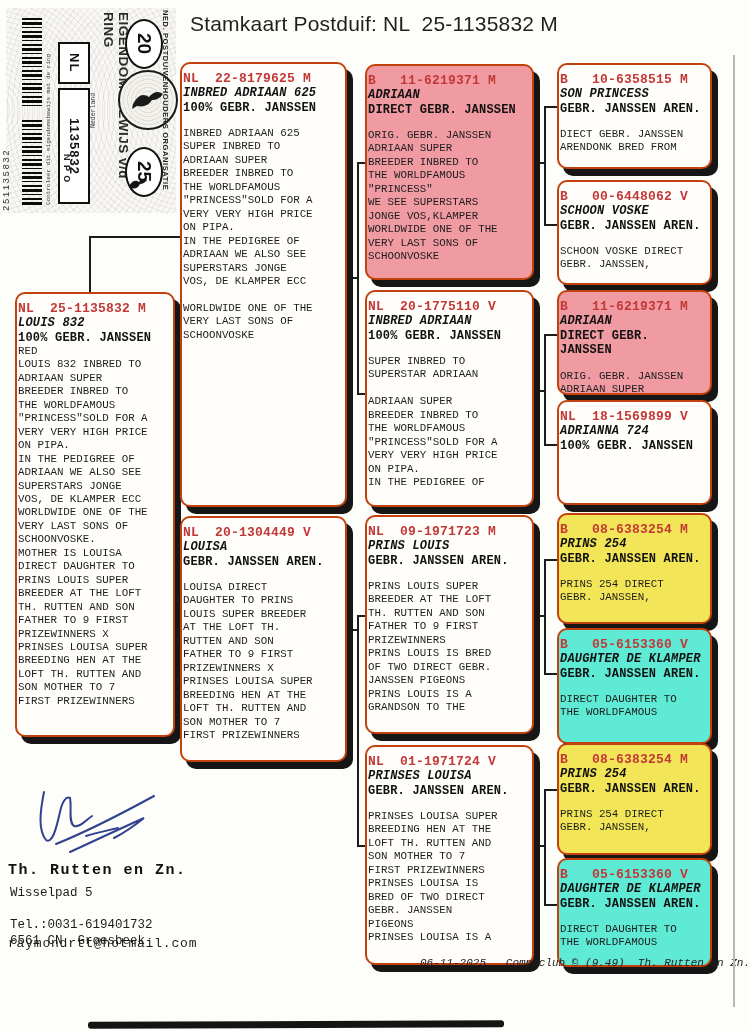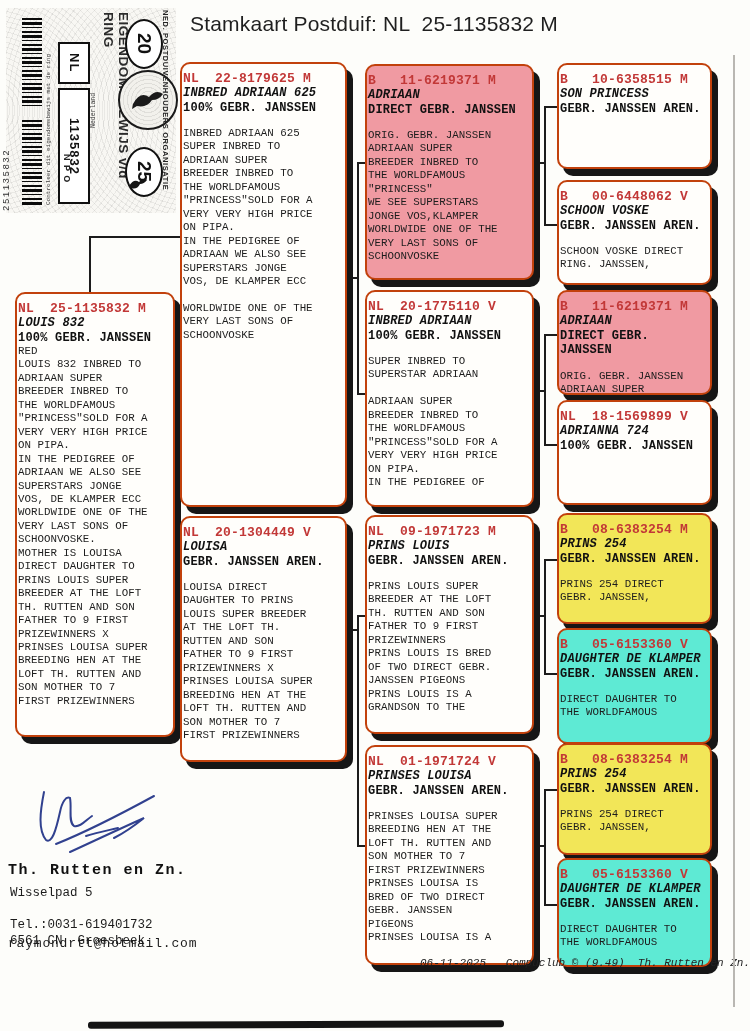--- a/index.html
+++ b/index.html
@@ -285,28 +285,30 @@
 BRED OF TWO DIRECT
 GEBR. JANSSEN
 PIGEONS
 PRINSES LOUISA IS A</div>
   </div>
 
   <div class="pbox" style="left:557px;top:63px;width:148px;height:89px">
     <div class="ring">B   10-6358515 M</div>
     <div class="pname">SON PRINCESS</div>
     <div class="strain">GEBR. JANSSEN AREN.</div>
+    <div class="pbody">DIECT GEBR. JANSSEN
+ARENDONK BRED FROM</div>
   </div>
 
   <div class="pbox" style="left:557px;top:180px;width:148px;height:88px">
     <div class="ring">B   00-6448062 V</div>
     <div class="pname">SCHOON VOSKE</div>
     <div class="strain">GEBR. JANSSEN AREN.</div>
     <div class="pbody">SCHOON VOSKE DIRECT
-RING. JANSSEN,</div>
+GEBR. JANSSEN,</div>
   </div>
 
   <div class="pbox pink" style="left:557px;top:290px;width:148px;height:88px">
     <div class="ring">B   11-6219371 M</div>
     <div class="pname">ADRIAAN</div>
     <div class="strain">DIRECT GEBR. JANSSEN</div>
     <div class="pbody">ORIG. GEBR. JANSSEN
 ADRIAAN SUPER</div>
   </div>
 

